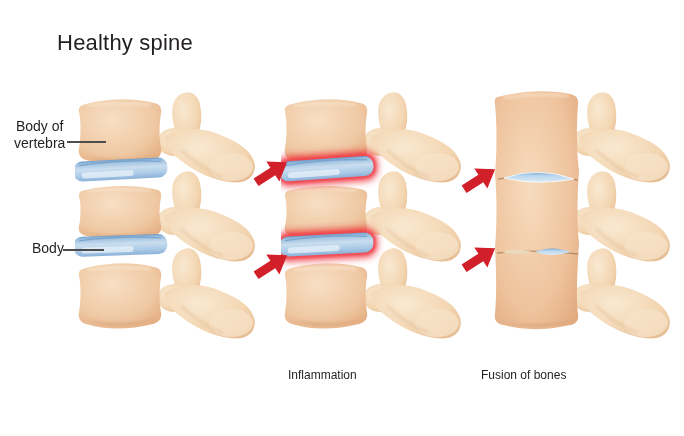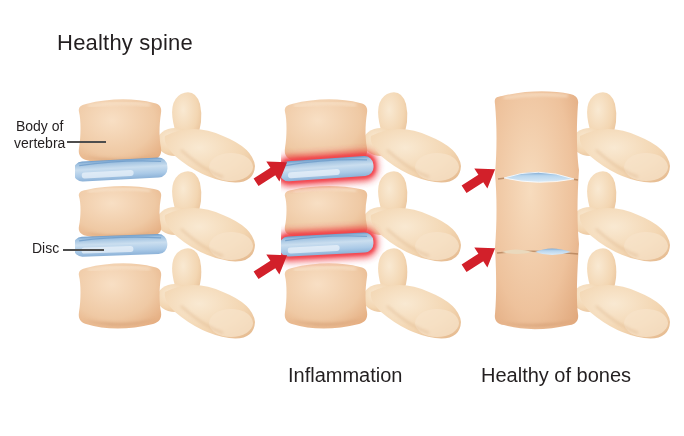--- a/index.html
+++ b/index.html
@@ -1,21 +1,21 @@
 <!DOCTYPE html>
 <html><head>
 <meta charset="utf-8">
 <style>
   html,body{margin:0;padding:0;background:#ffffff;}
   .stage{
     position:relative;width:684px;height:436px;background:#ffffff;overflow:hidden;
     font-family:"Liberation Sans",sans-serif;color:#231f20;
   }
   .title{position:absolute;font-size:22px;line-height:26px;text-align:center;letter-spacing:.2px;}
-  .caption{position:absolute;font-size:20px;line-height:24px;}
+  .caption{position:absolute;font-size:12px;line-height:24px;}
   .side-label{position:absolute;font-size:14px;line-height:17px;text-align:center;}
   .leader{position:absolute;height:1.5px;background:#4d4d4d;}
   .spine{position:absolute;}
   .arrow{position:absolute;transform:rotate(-33deg);}
   .hidden-defs{position:absolute;width:0;height:0;overflow:hidden;}
 </style>
 </head>
 <body>
 
 <div class="stage">
@@ -141,21 +141,21 @@
   <svg class="arrow" style="left:460px;top:244px;" width="40" height="28" viewBox="0 0 40 28">
       <use href="#blockArrow" x="1" y="1"></use>
     </svg>
 
   <div class="side-label" style="left:14px;top:118px;">
     <div>Body of</div>
     <div>vertebra</div>
   </div>
   <div class="leader" style="left:67px;top:141px;width:39px;"></div>
 
-  <div class="side-label" style="left:32px;top:240px;">Disc</div>
+  <div class="side-label" style="left:32px;top:240px;">Body</div>
   <div class="leader" style="left:63px;top:249px;width:41px;"></div>
 
   <div class="caption" style="left:288px;top:363px;">
     <div>Inflammation</div>
   </div>
-  <div class="caption" style="left:481px;top:363px;">Healthy of bones</div>
+  <div class="caption" style="left:481px;top:363px;">Fusion of bones</div>
 
 </div>
 
 </body></html>

